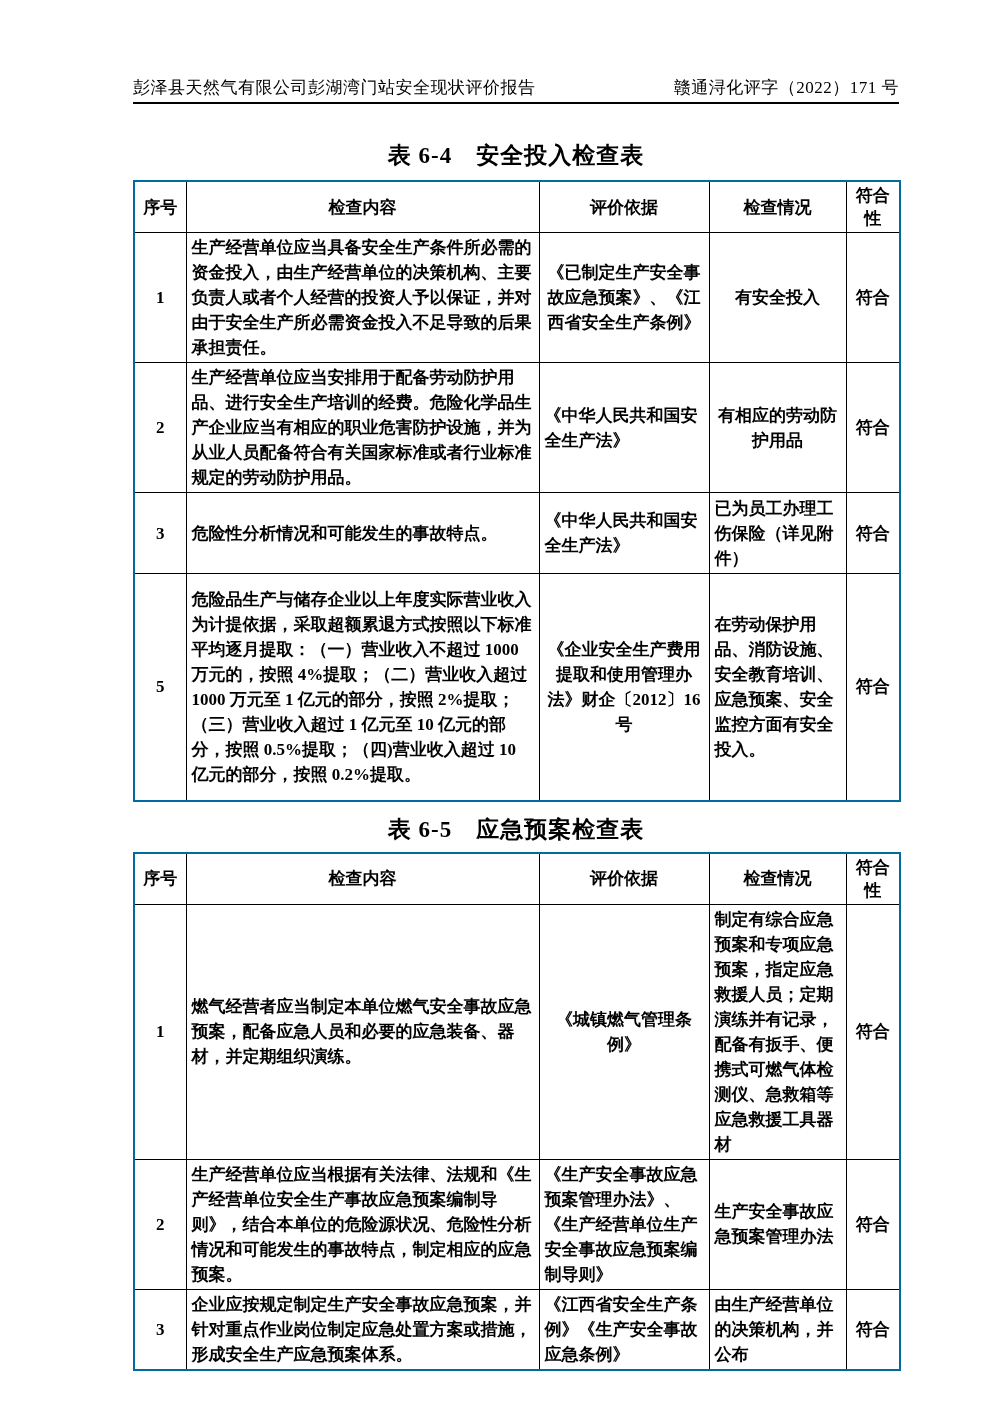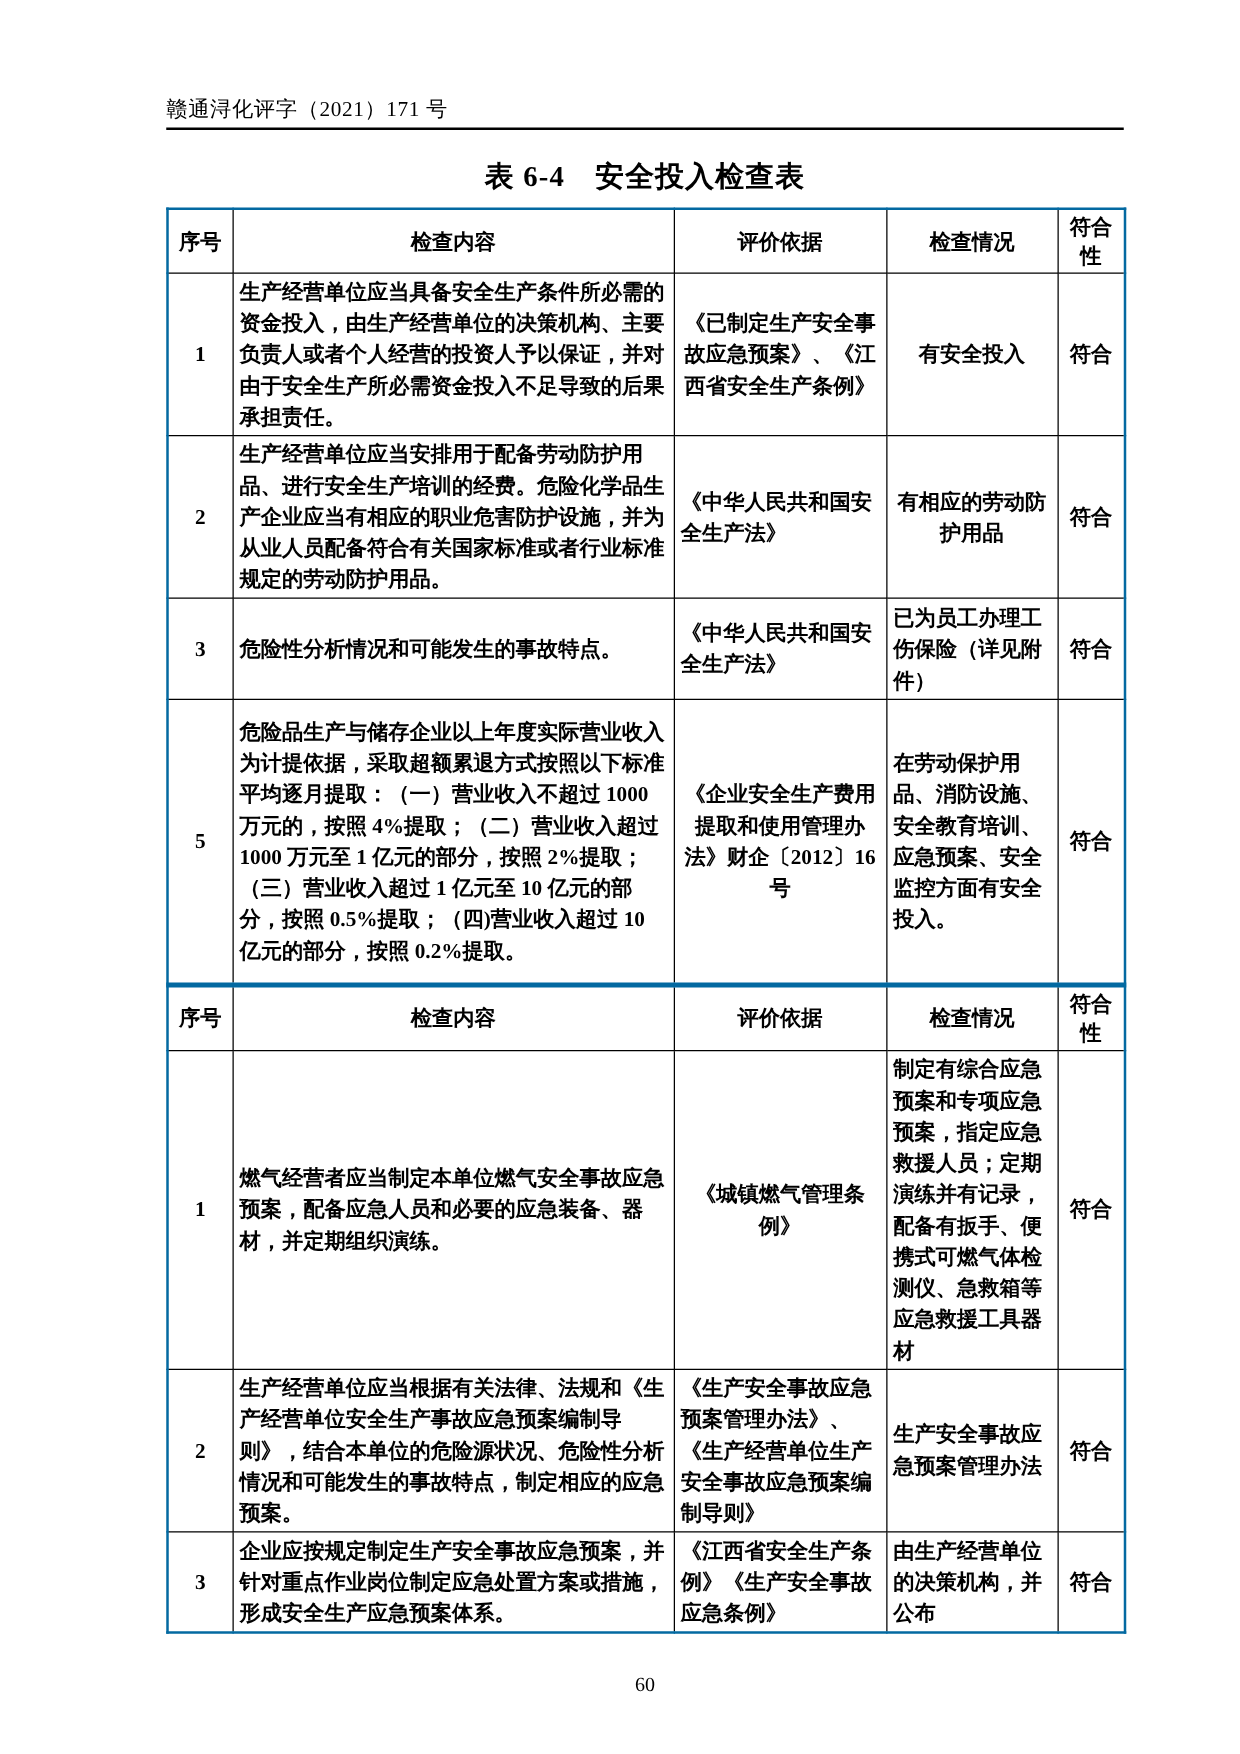--- a/index.html
+++ b/index.html
@@ -32,21 +32,21 @@
     letter-spacing: 0.5px;
   }
   .doc-header .right { white-space: nowrap; }
   
   .table-title {
     text-align: center;
     font-weight: bold;
     font-size: 23px;
     letter-spacing: 1px;
   }
-  .title-64 { margin-top: 22px; margin-bottom: 9px; }
+  .title-64 { margin-top: 36px; margin-bottom: 9px; }
   .title-65 { margin-top: 12px; margin-bottom: 7px; position: relative; }
   
   table.check-table {
     border-collapse: collapse;
     width: 766px;
     table-layout: fixed;
     border: 2px solid #0369a1;
   }
   .check-table th, .check-table td {
     border: 1px solid #000;
@@ -95,21 +95,22 @@
     <polyline points="62,22 97,74 132,14" fill="none" stroke="#f5bfbf" stroke-width="15"></polyline>
     <line x1="118" y1="58" x2="172" y2="80" stroke="#f5bfbf" stroke-width="10"></line>
     <line x1="196" y1="6" x2="256" y2="72" stroke="#aedcf0" stroke-width="14"></line>
     <line x1="256" y1="6" x2="196" y2="72" stroke="#aedcf0" stroke-width="14"></line>
     <polyline points="308,8 362,74 418,4" fill="none" stroke="#f8c189" stroke-width="20"></polyline>
     <polyline points="432,14 466,62 500,8" fill="none" stroke="#aedcf0" stroke-width="13"></polyline>
     <polyline points="508,10 541,70 574,8" fill="none" stroke="#f8c189" stroke-width="16"></polyline>
   </svg>
 
   <div class="doc-header">
-    <span class="right">赣通浔化评字（2021）171 号</span>
+    <span class="left">彭泽县天然气有限公司彭湖湾门站安全现状评价报告</span>
+    <span class="right">赣通浔化评字（2022）171 号</span>
   </div>
 
   <div class="table-title title-64">表 6-4　安全投入检查表</div>
 
   <table class="check-table">
     <colgroup>
       <col style="width:52px">
         <col style="width:353px">
         <col style="width:170px">
         <col style="width:137px">
@@ -147,20 +148,21 @@
     <tr style="height:227px">
       <td class="c-center">5</td>
       <td class="c-left">危险品生产与储存企业以上年度实际营业收入为计提依据，采取超额累退方式按照以下标准平均逐月提取：（一）营业收入不超过 1000 万元的，按照 4%提取；（二）营业收入超过 1000 万元至 1 亿元的部分，按照 2%提取；（三）营业收入超过 1 亿元至 10 亿元的部分，按照 0.5%提取；（四)营业收入超过 10 亿元的部分，按照 0.2%提取。</td>
       <td class="c-center">《企业安全生产费用提取和使用管理办法》财企〔2012〕16 号</td>
       <td class="c-left">在劳动保护用品、消防设施、安全教育培训、应急预案、安全监控方面有安全投入。</td>
       <td class="c-center">符合</td>
     </tr>
   </tbody>
     </table>
 
+  <div class="table-title title-65">表 6-5　应急预案检查表</div>
 
   <table class="check-table">
     <colgroup>
       <col style="width:52px">
         <col style="width:353px">
         <col style="width:170px">
         <col style="width:137px">
         <col style="width:54px">
     </colgroup>
     <tbody>

